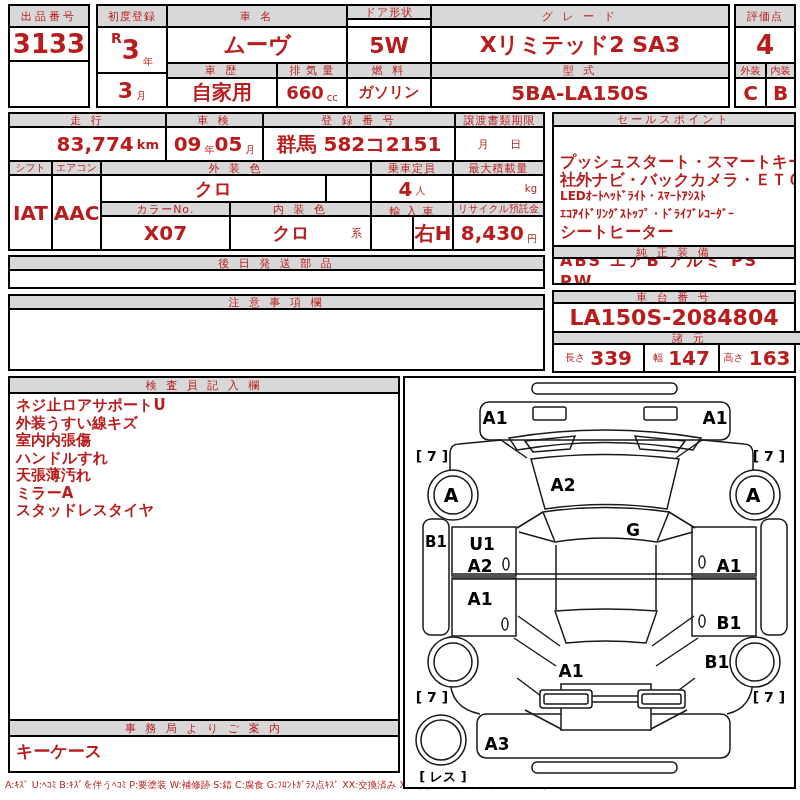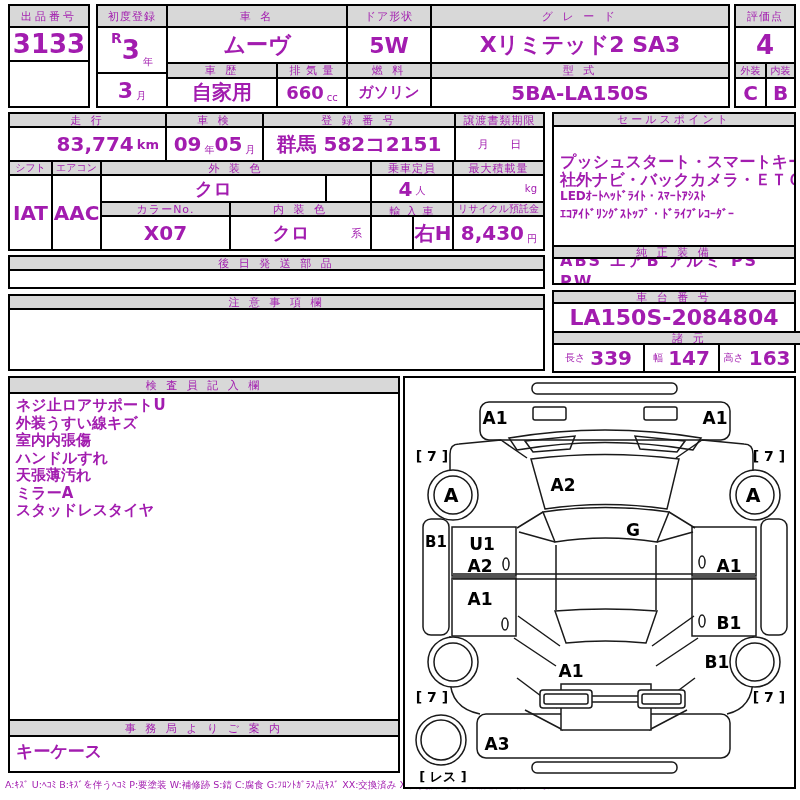--- a/index.html
+++ b/index.html
@@ -1,17 +1,17 @@
 <!DOCTYPE html>
 <html><head>
 <meta charset="utf-8">
 <style>
   html,body{margin:0;padding:0;background:#fff;}
   #sheet{position:relative;width:800px;height:800px;background:#fff;
-         font-family:"DejaVu Sans","Liberation Sans",sans-serif;color:#a21caf;overflow:hidden;}
+         font-family:"DejaVu Sans","Liberation Sans",sans-serif;color:#b91c1c;overflow:hidden;}
   .cell{position:absolute;border:2px solid #000;box-sizing:border-box;background:#fff;
         display:flex;align-items:center;justify-content:center;overflow:hidden;}
   .hd{background:#d8d8d8;font-size:11px;letter-spacing:3px;font-weight:400;}
   .hd.t1{letter-spacing:1px;}
   .hd.t0{letter-spacing:0;font-size:10px;}
   .val{font-weight:700;}
   .v26{font-size:26px;} .v22{font-size:22px;} .v20{font-size:20px;} .v18{font-size:18px;}
   .v16{font-size:16px;} .v15{font-size:15px;} .v13{font-size:13px;}
   .unit{font-size:10px;font-weight:400;margin-left:3px;align-self:flex-end;padding-bottom:3px;}
   .left{justify-content:flex-start;padding-left:6px;}
@@ -46,21 +46,21 @@
   <div class="cell hd" style="left:166px;top:4px;width:182px;height:24px;">車 名</div>
   <div class="cell val v22" style="left:166px;top:26px;width:182px;height:38px;">ムーヴ</div>
   <div class="cell hd" style="left:166px;top:62px;width:112px;height:17px;">車 歴</div>
   <div class="cell val v20" style="left:166px;top:77px;width:112px;height:31px;">自家用</div>
   <div class="cell hd t1" style="left:276px;top:62px;width:72px;height:17px;">排 気 量</div>
   <div class="cell" style="left:276px;top:77px;width:72px;height:31px;">
     <span class="val v18">660</span>
     <span class="unit">cc</span>
   </div>
 
-  <div class="cell hd t1" style="left:346px;top:4px;width:86px;height:24px;">ドア形状</div>
+  <div class="cell hd t1" style="left:346px;top:4px;width:86px;height:16px;">ドア形状</div>
   <div class="cell val v22" style="left:346px;top:26px;width:86px;height:38px;">5W</div>
   <div class="cell hd" style="left:346px;top:62px;width:86px;height:17px;">燃 料</div>
   <div class="cell val v15" style="left:346px;top:77px;width:86px;height:31px;">ガソリン</div>
 
   <div class="cell hd" style="left:430px;top:4px;width:300px;height:24px;">グ レ ー ド</div>
   <div class="cell val v22" style="left:430px;top:26px;width:300px;height:38px;">Xリミテッド2 SA3</div>
   <div class="cell hd" style="left:430px;top:62px;width:300px;height:17px;">型 式</div>
   <div class="cell val v20" style="left:430px;top:77px;width:300px;height:31px;">5BA-LA150S</div>
 
   <div class="cell hd t1" style="left:734px;top:4px;width:62px;height:24px;">評価点</div>
@@ -128,20 +128,21 @@
 
   <div class="cell hd" style="left:8px;top:294px;width:537px;height:16px;">注 意 事 項 欄</div>
   <div class="cell" style="left:8px;top:308px;width:537px;height:63px;"></div>
 
   <div class="cell hd" style="left:552px;top:112px;width:244px;height:15px;">セールスポイント</div>
   <div class="cell lines" style="left:552px;top:125px;width:244px;height:122px;padding-top:26px;">
     <div class="sp-lg">プッシュスタート・スマートキー</div>
     <div class="sp-lg">社外ナビ・バックカメラ・ＥＴＣ</div>
     <div class="sp-sm">LEDｵｰﾄﾍｯﾄﾞﾗｲﾄ・ｽﾏｰﾄｱｼｽﾄ</div>
     <div class="sp-sm">ｴｺｱｲﾄﾞﾘﾝｸﾞｽﾄｯﾌﾟ・ﾄﾞﾗｲﾌﾞﾚｺｰﾀﾞｰ</div>
+    <div class="sp-lg">シートヒーター</div>
   </div>
   <div class="cell hd" style="left:552px;top:245px;width:244px;height:14px;">純 正 装 備</div>
   <div class="cell val v16 left" style="left:552px;top:257px;width:244px;height:28px;letter-spacing:2px;">ABS エアB アルミ PS PW</div>
 
   <div class="cell hd" style="left:552px;top:290px;width:244px;height:14px;">車 台 番 号</div>
   <div class="cell val v22" style="left:552px;top:302px;width:244px;height:31px;">LA150S-2084804</div>
   <div class="cell hd" style="left:552px;top:331px;width:275px;height:14px;">諸 元</div>
   <div class="cell" style="left:552px;top:343px;width:93px;height:30px;justify-content:center;">
     <span style="font-size:10px;margin-right:5px;">長さ</span>
     <span class="val v20">339</span>

